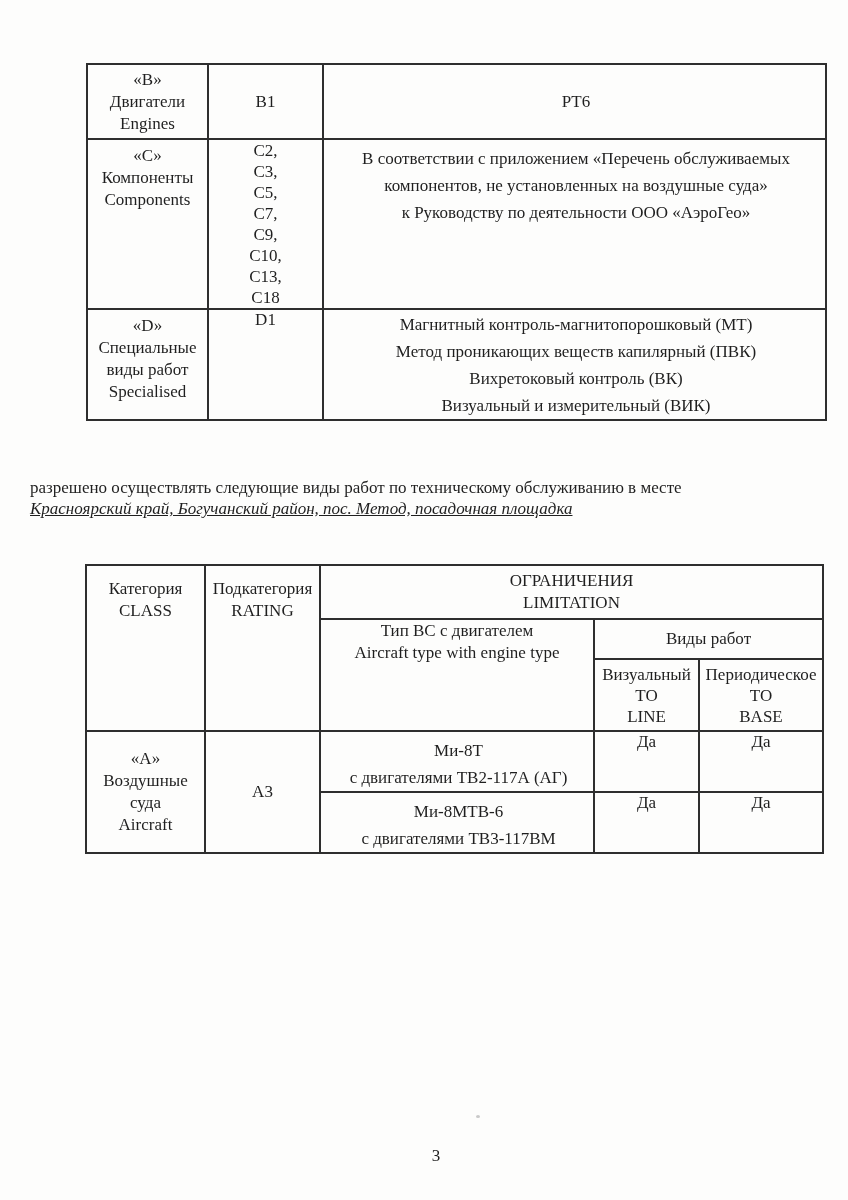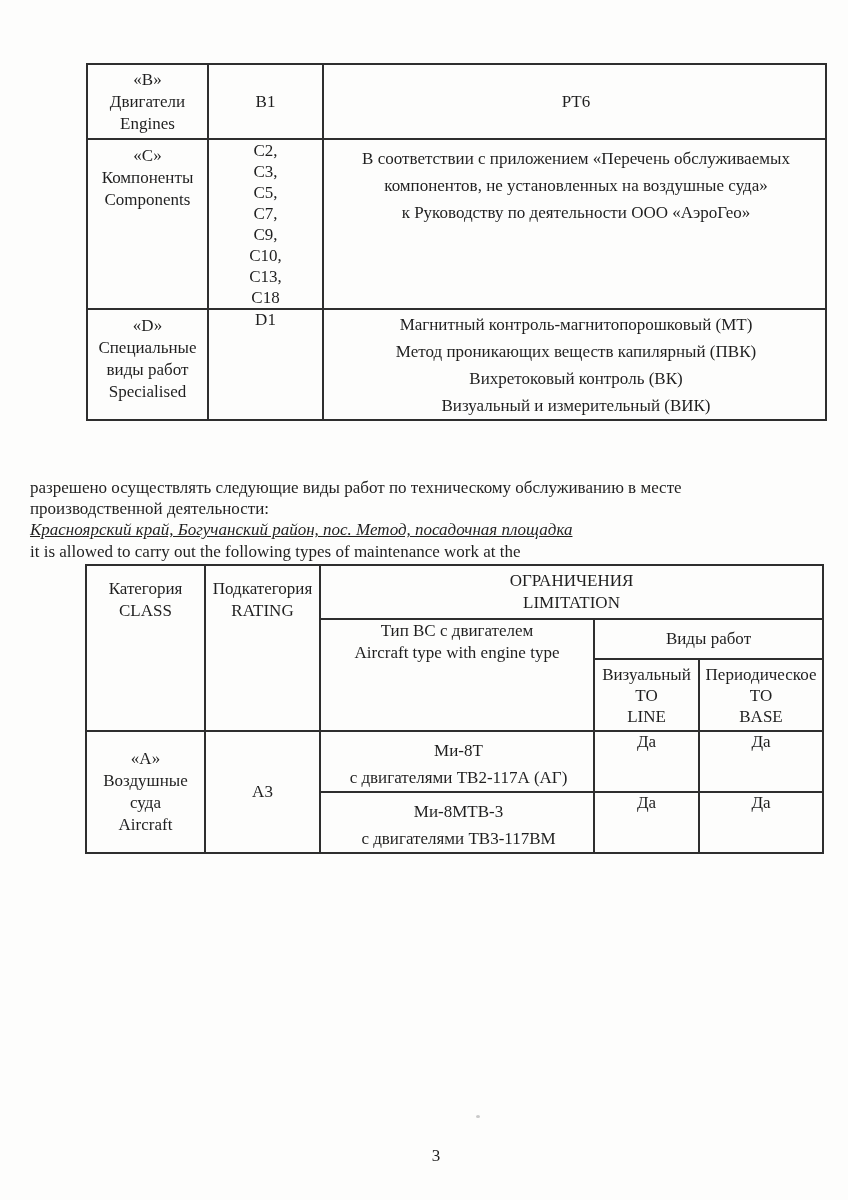--- a/index.html
+++ b/index.html
@@ -133,23 +133,21 @@
 Метод проникающих веществ капилярный (ПВК)
 Вихретоковый контроль (ВК)
 Визуальный и измерительный (ВИК)</div>
         </td>
       </tr>
     </tbody>
   </table>
 
   <div class="para">
     <div>разрешено осуществлять следующие виды работ по техническому обслуживанию в месте</div>
-    <div>производственной деятельности:</div>
     <div class="loc">Красноярский край, Богучанский район, пос. Метод, посадочная площадка</div>
-    <div>it is allowed to carry out the following types of maintenance work at the</div>
   </div>
 
   <table class="t2">
     <colgroup>
       <col style="width:119px">
       <col style="width:115px">
       <col style="width:274px">
       <col style="width:105px">
       <col style="width:124px">
     </colgroup>
@@ -205,21 +203,21 @@
         </td>
         <td class="center v-top pt6">
           <div>Да</div>
         </td>
         <td class="center v-top pt6">
           <div>Да</div>
         </td>
       </tr>
       <tr style="height:50px">
         <td class="lim v-top pt5 lh27">
-          <div class="lines">Ми-8МТВ-3
+          <div class="lines">Ми-8МТВ-6
 с двигателями ТВ3-117ВМ</div>
         </td>
         <td class="center v-top pt6">
           <div>Да</div>
         </td>
         <td class="center v-top pt6">
           <div>Да</div>
         </td>
       </tr>
     </tbody>

